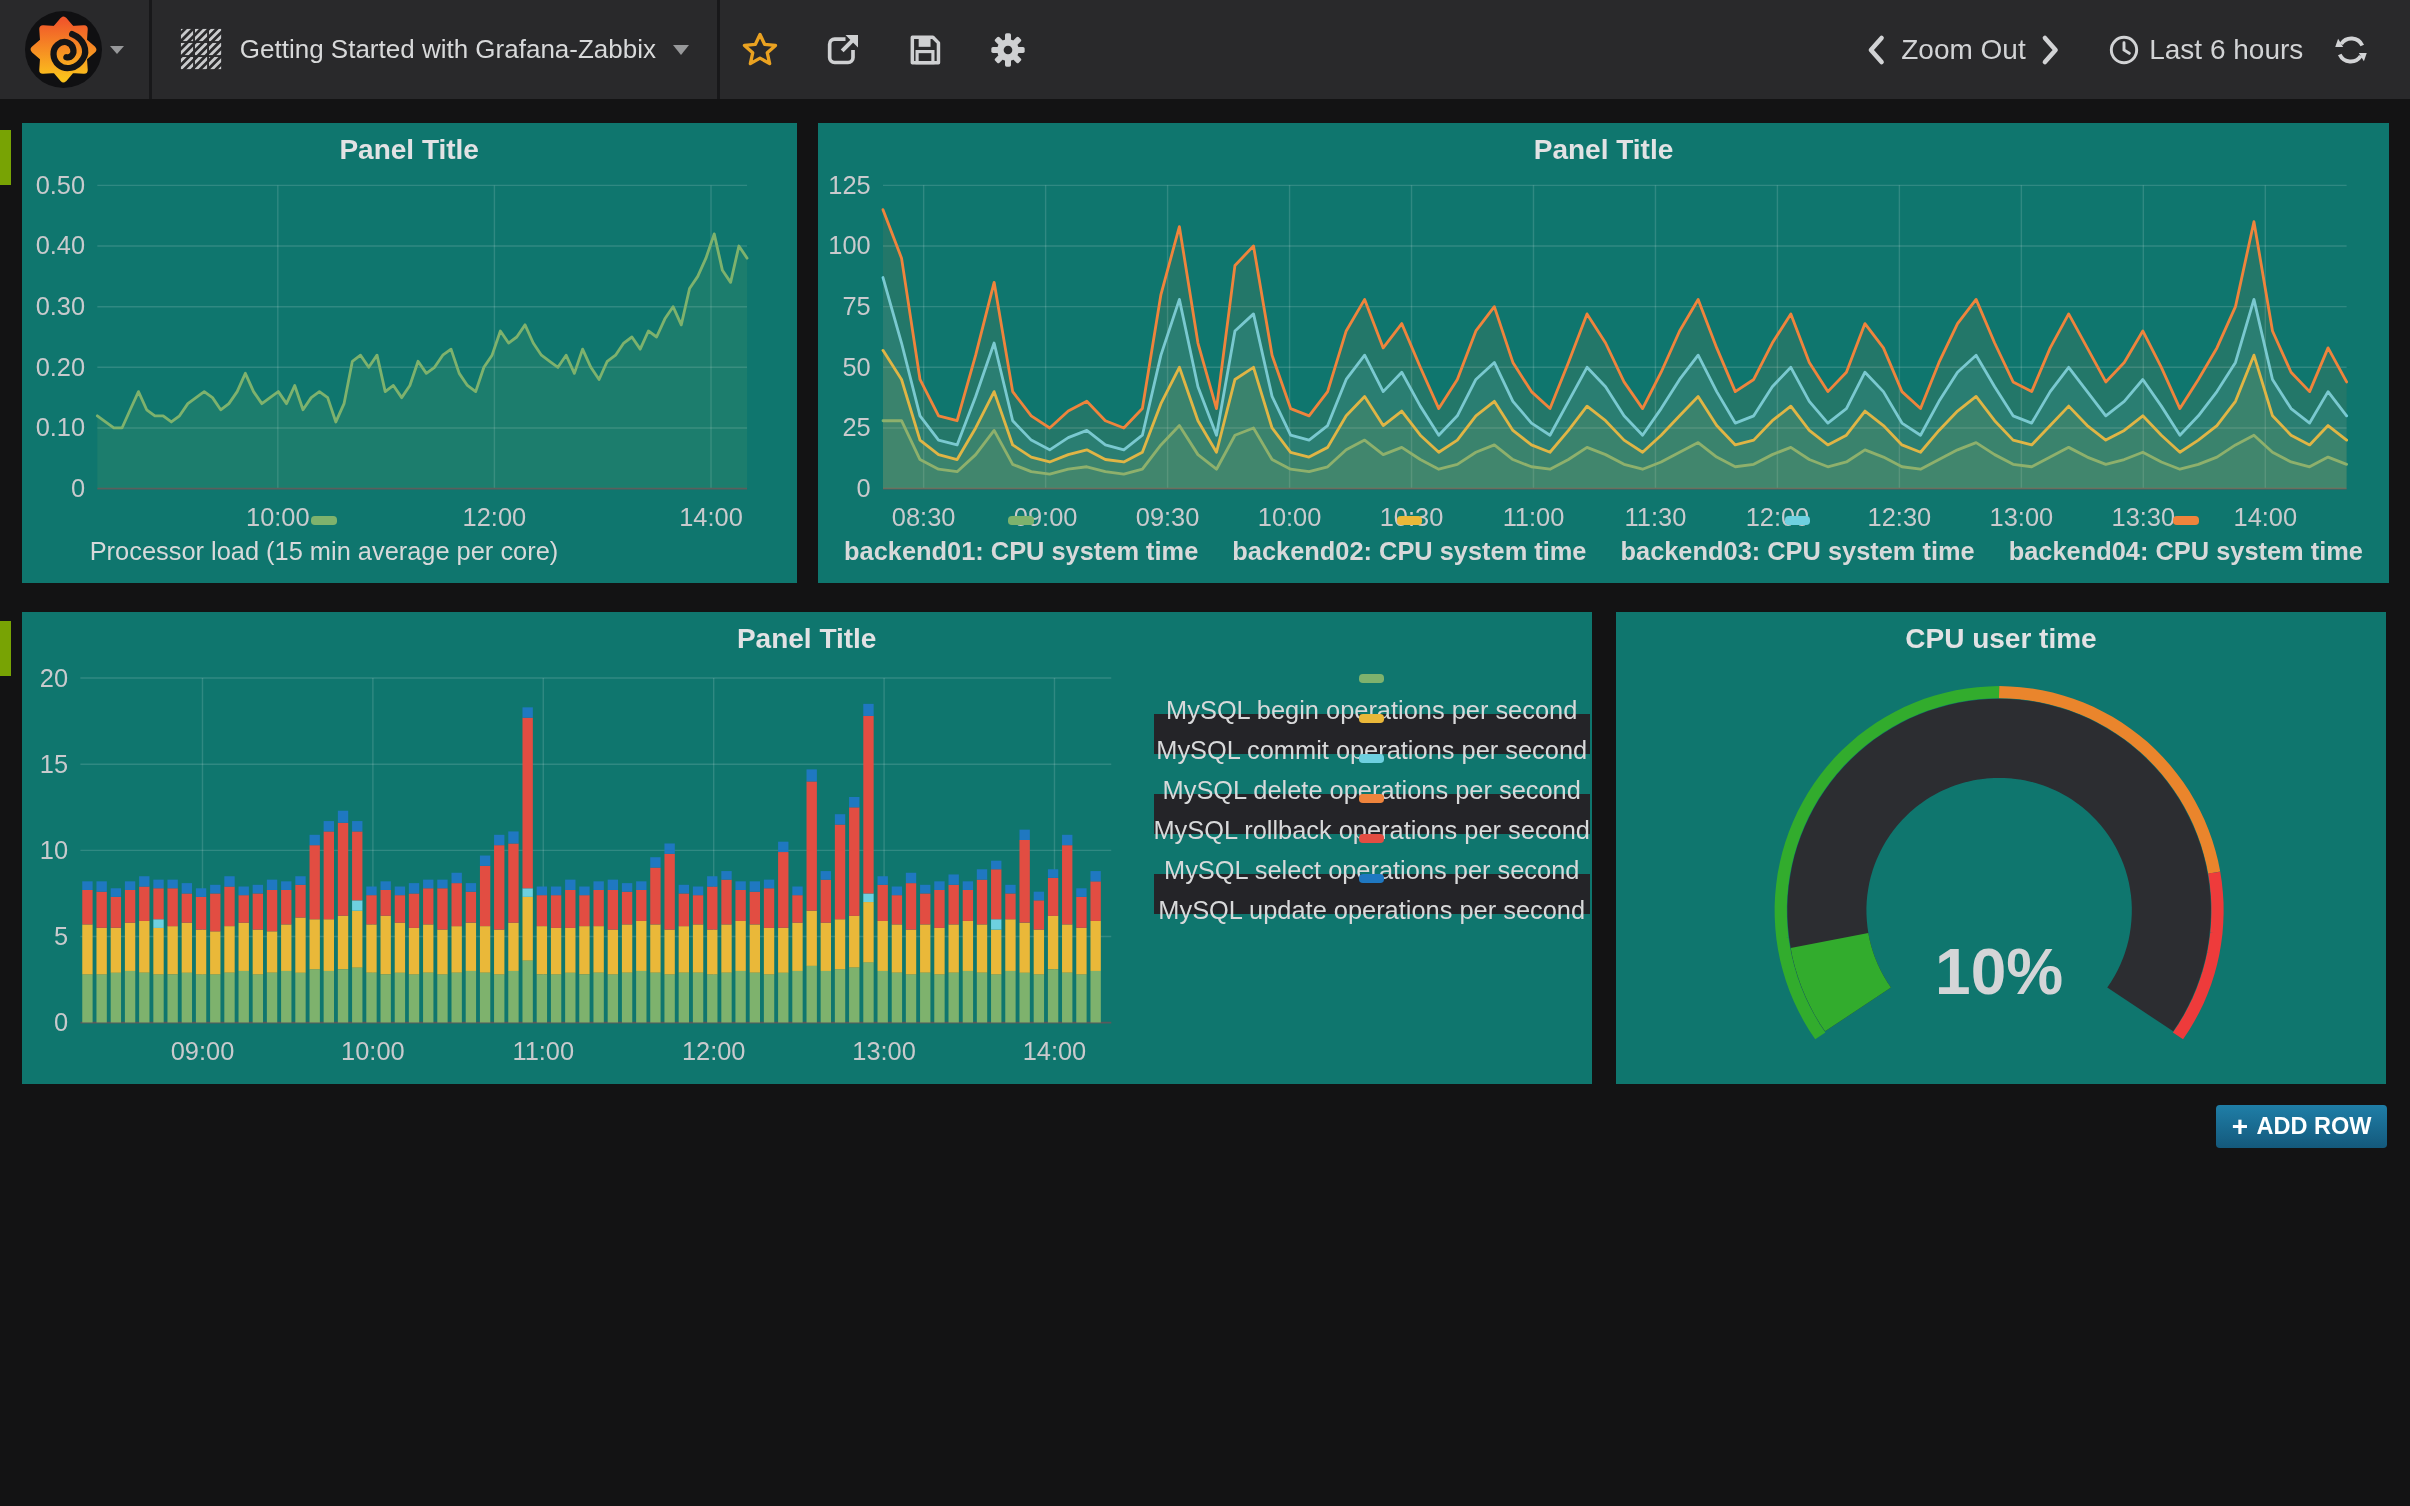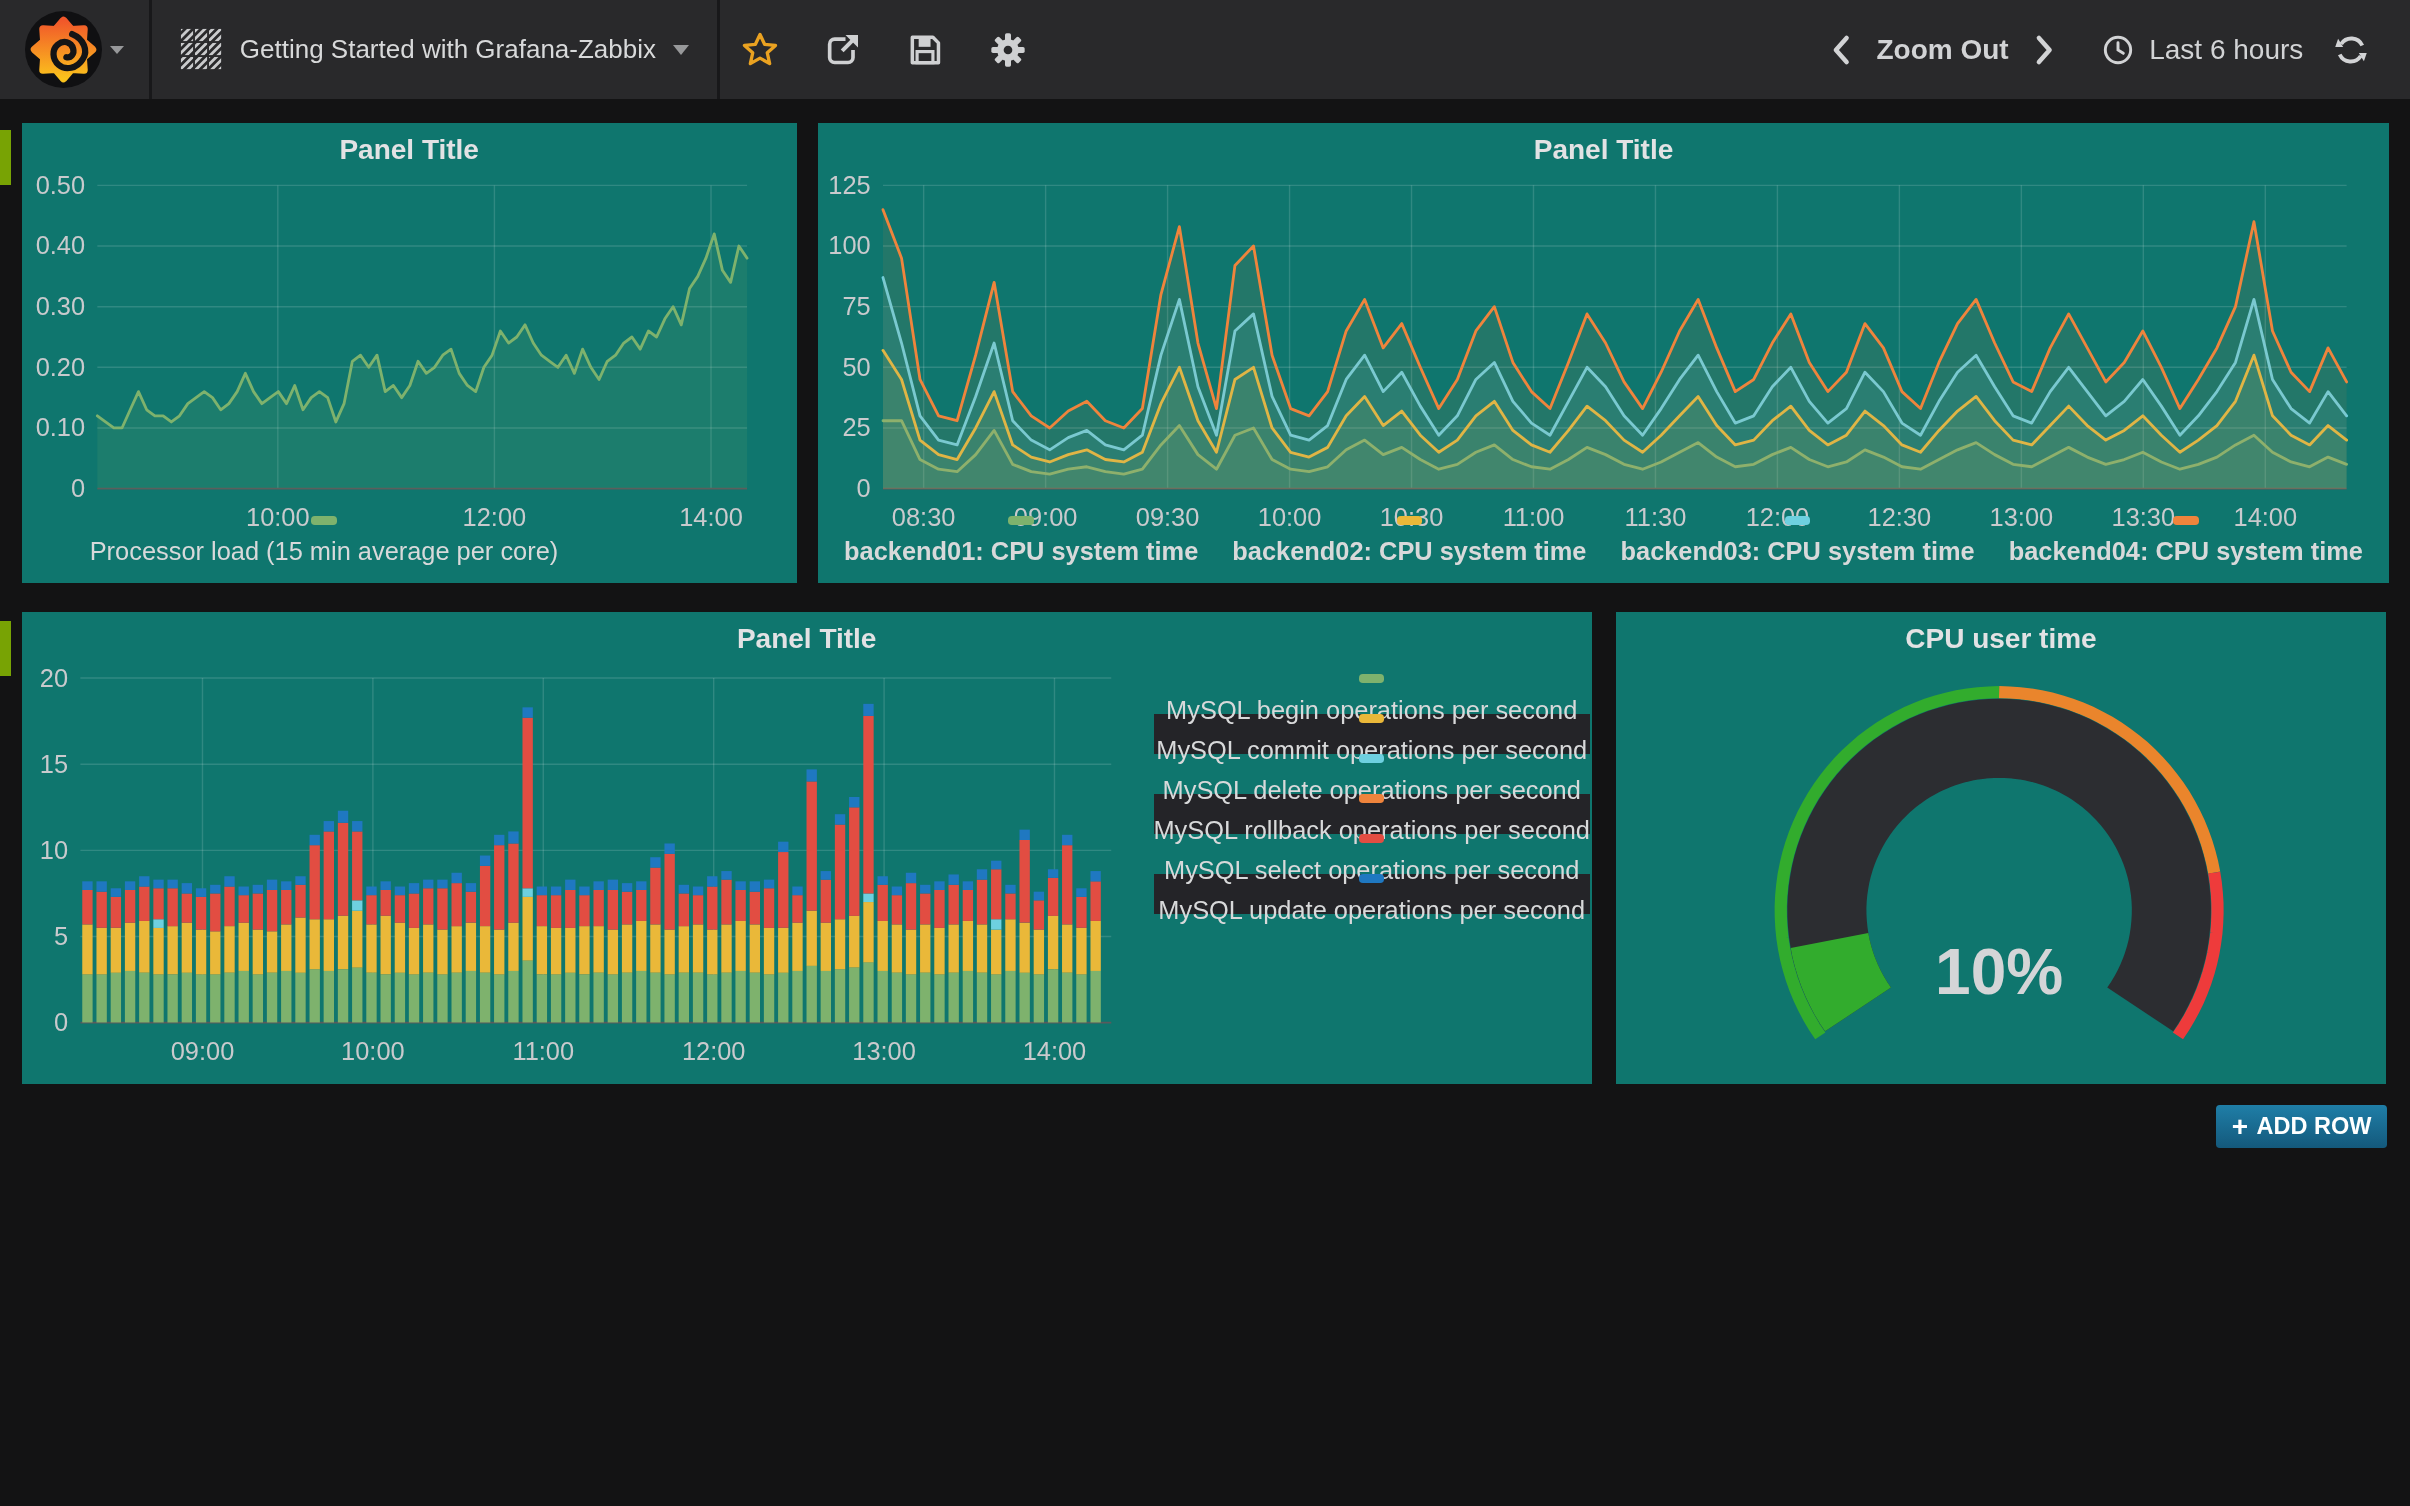--- a/index.html
+++ b/index.html
@@ -8,22 +8,22 @@
   
   .navbar{position:absolute;top:0;left:0;width:2411px;height:99px;background:#29292b;display:flex;align-items:center;}
   .logo-block{width:149px;height:99px;display:flex;align-items:center;justify-content:center;gap:7.5px;cursor:pointer;}
   .nav-sep{width:2.8px;height:99px;background:#18181a;flex:none;}
   .dash-block{display:flex;align-items:center;gap:17px;padding:0 28px;height:99px;cursor:pointer;}
   .dash-title{font-size:26px;color:#d8d9da;white-space:nowrap;}
   .caret{width:0;height:0;border-left:8.5px solid transparent;border-right:8.5px solid transparent;border-top:10.4px solid #97989a;}
   .caret.sm{border-left-width:7.5px;border-right-width:7.5px;border-top-width:8.5px;}
   .nav-icon{margin:0 21.7px;display:flex;align-items:center;cursor:pointer;}
   .nav-right{margin-left:auto;display:flex;align-items:center;padding-right:36px;font-size:28px;color:#d2d3d5;}
-  .nav-right .txt{margin:0 16px;white-space:nowrap;font-weight:bold;}
-  .timepicker{display:flex;align-items:center;gap:15px;margin:0 24.5px 0 38px;cursor:pointer;}
+  .nav-right .txt{margin:0 5px;white-space:nowrap;}
+  .timepicker{display:flex;align-items:center;gap:9px;margin:0 24.5px 0 38px;cursor:pointer;}
   
   .panel{position:absolute;background:#0f766e;}
   .panel-title{position:absolute;top:11.3px;left:0;right:0;text-align:center;font-size:28px;font-weight:700;color:#e2e2e4;cursor:pointer;}
   .row-tab{position:absolute;left:0;width:11.3px;background:#78a304;cursor:pointer;}
   .chart{position:absolute;left:0;top:0;}
   
   .legend-inline{position:absolute;display:flex;align-items:center;font-size:25.4px;color:#d8d9da;}
   .legend-item{display:flex;align-items:center;gap:12.2px;cursor:pointer;white-space:nowrap;flex-direction:column;}
   .swatch{width:25.4px;height:8.5px;border-radius:3.8px;flex:none;}
   .legend-table{position:absolute;}

